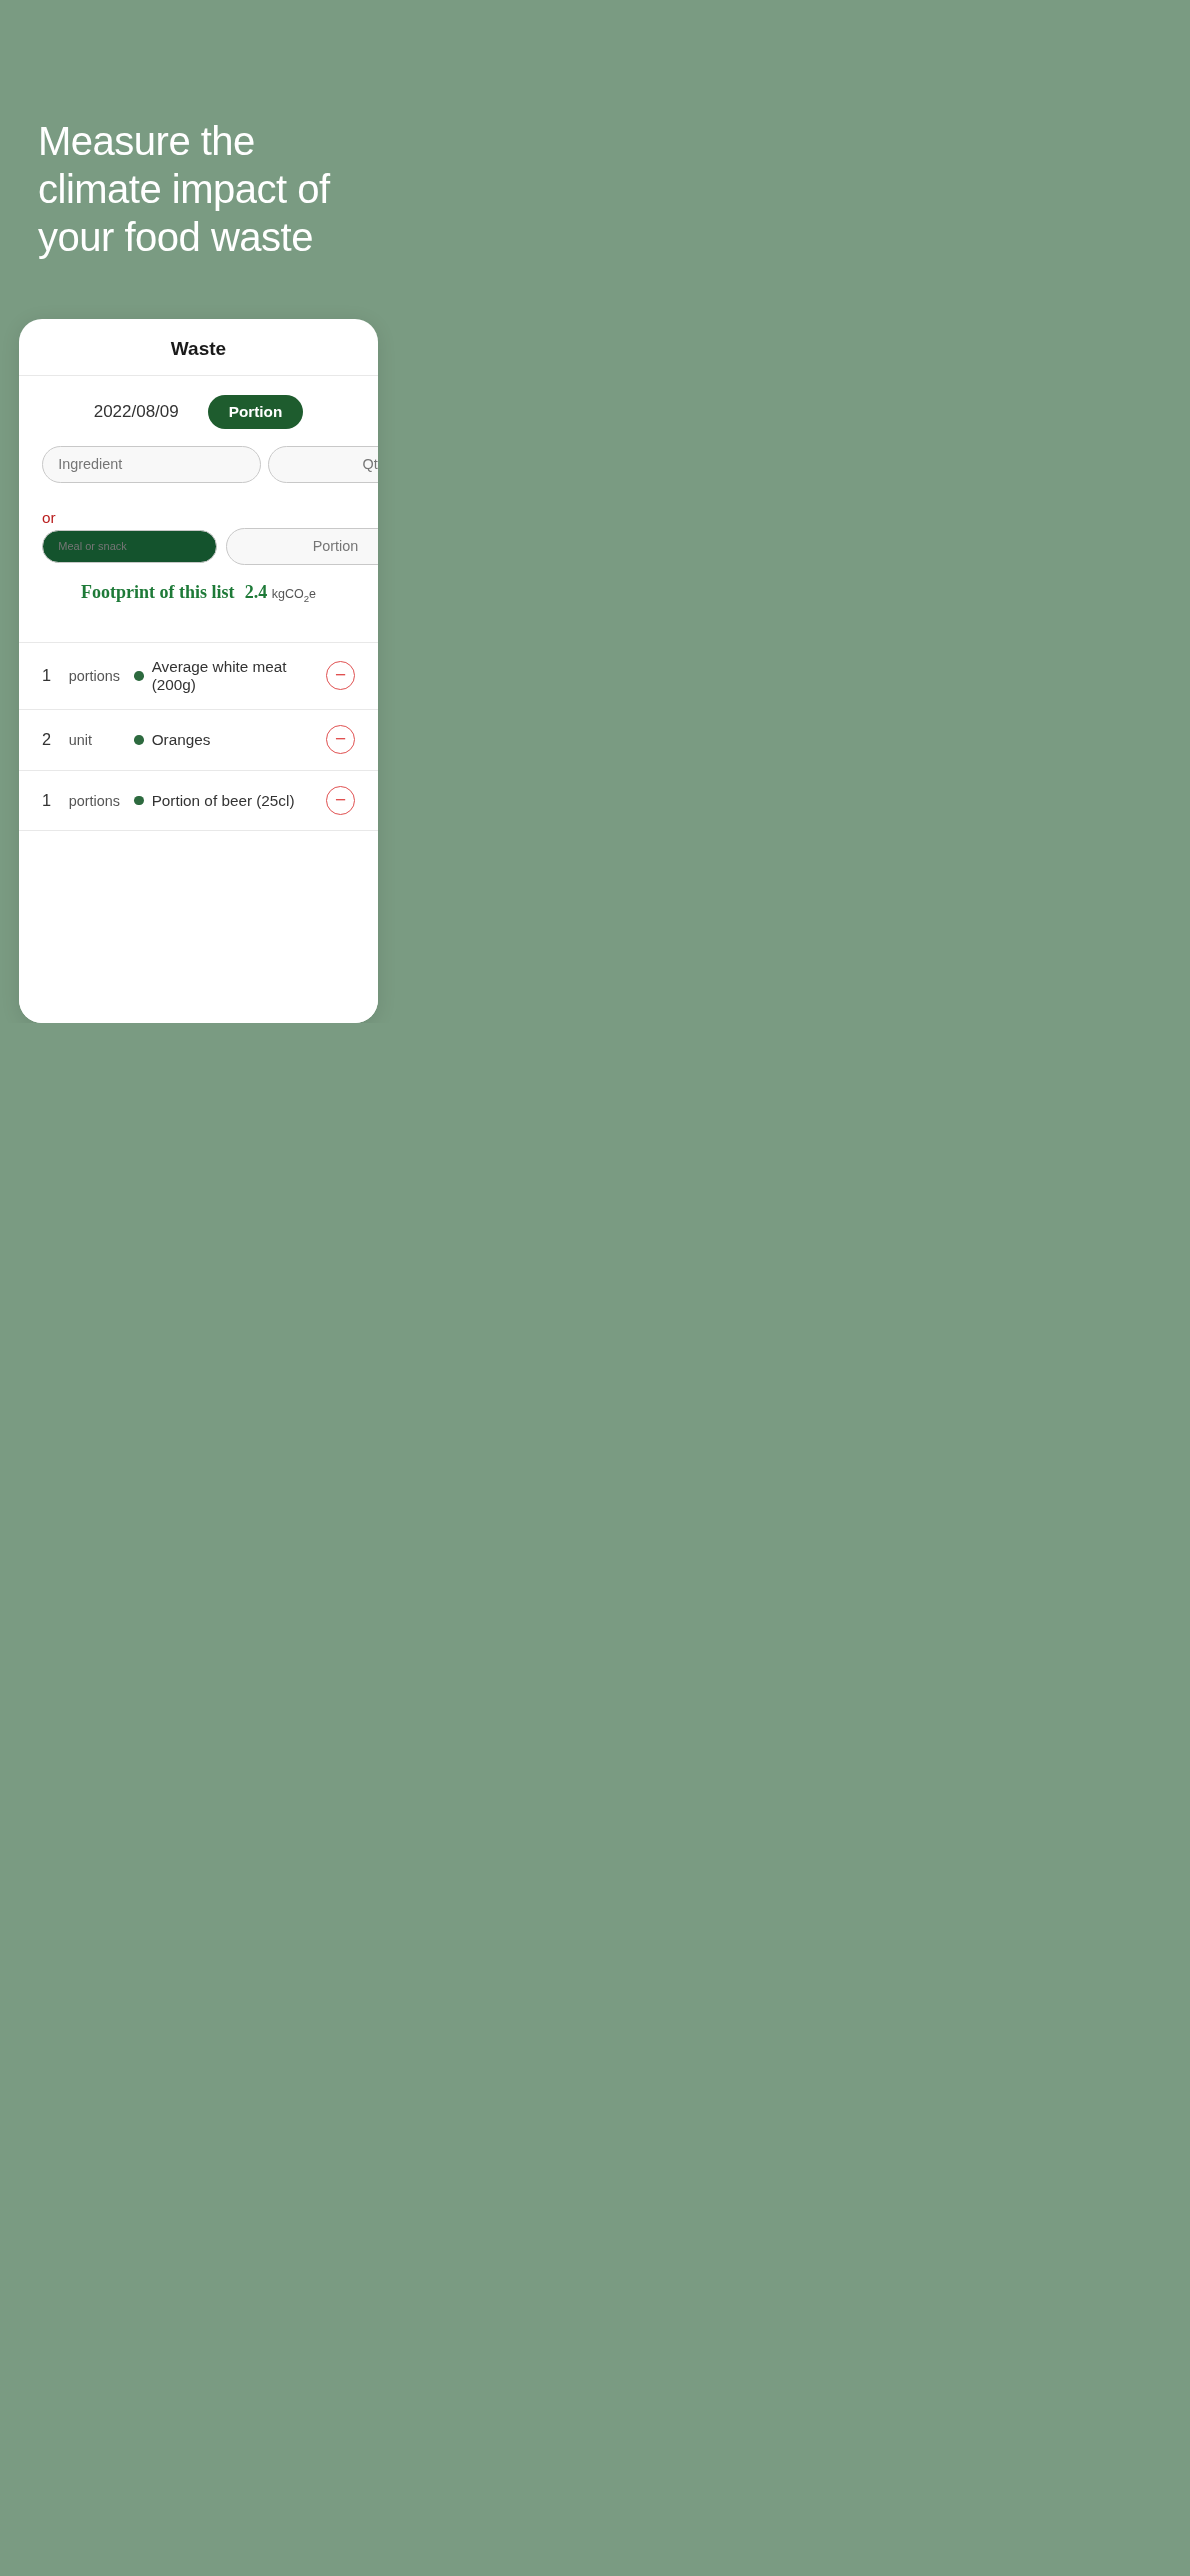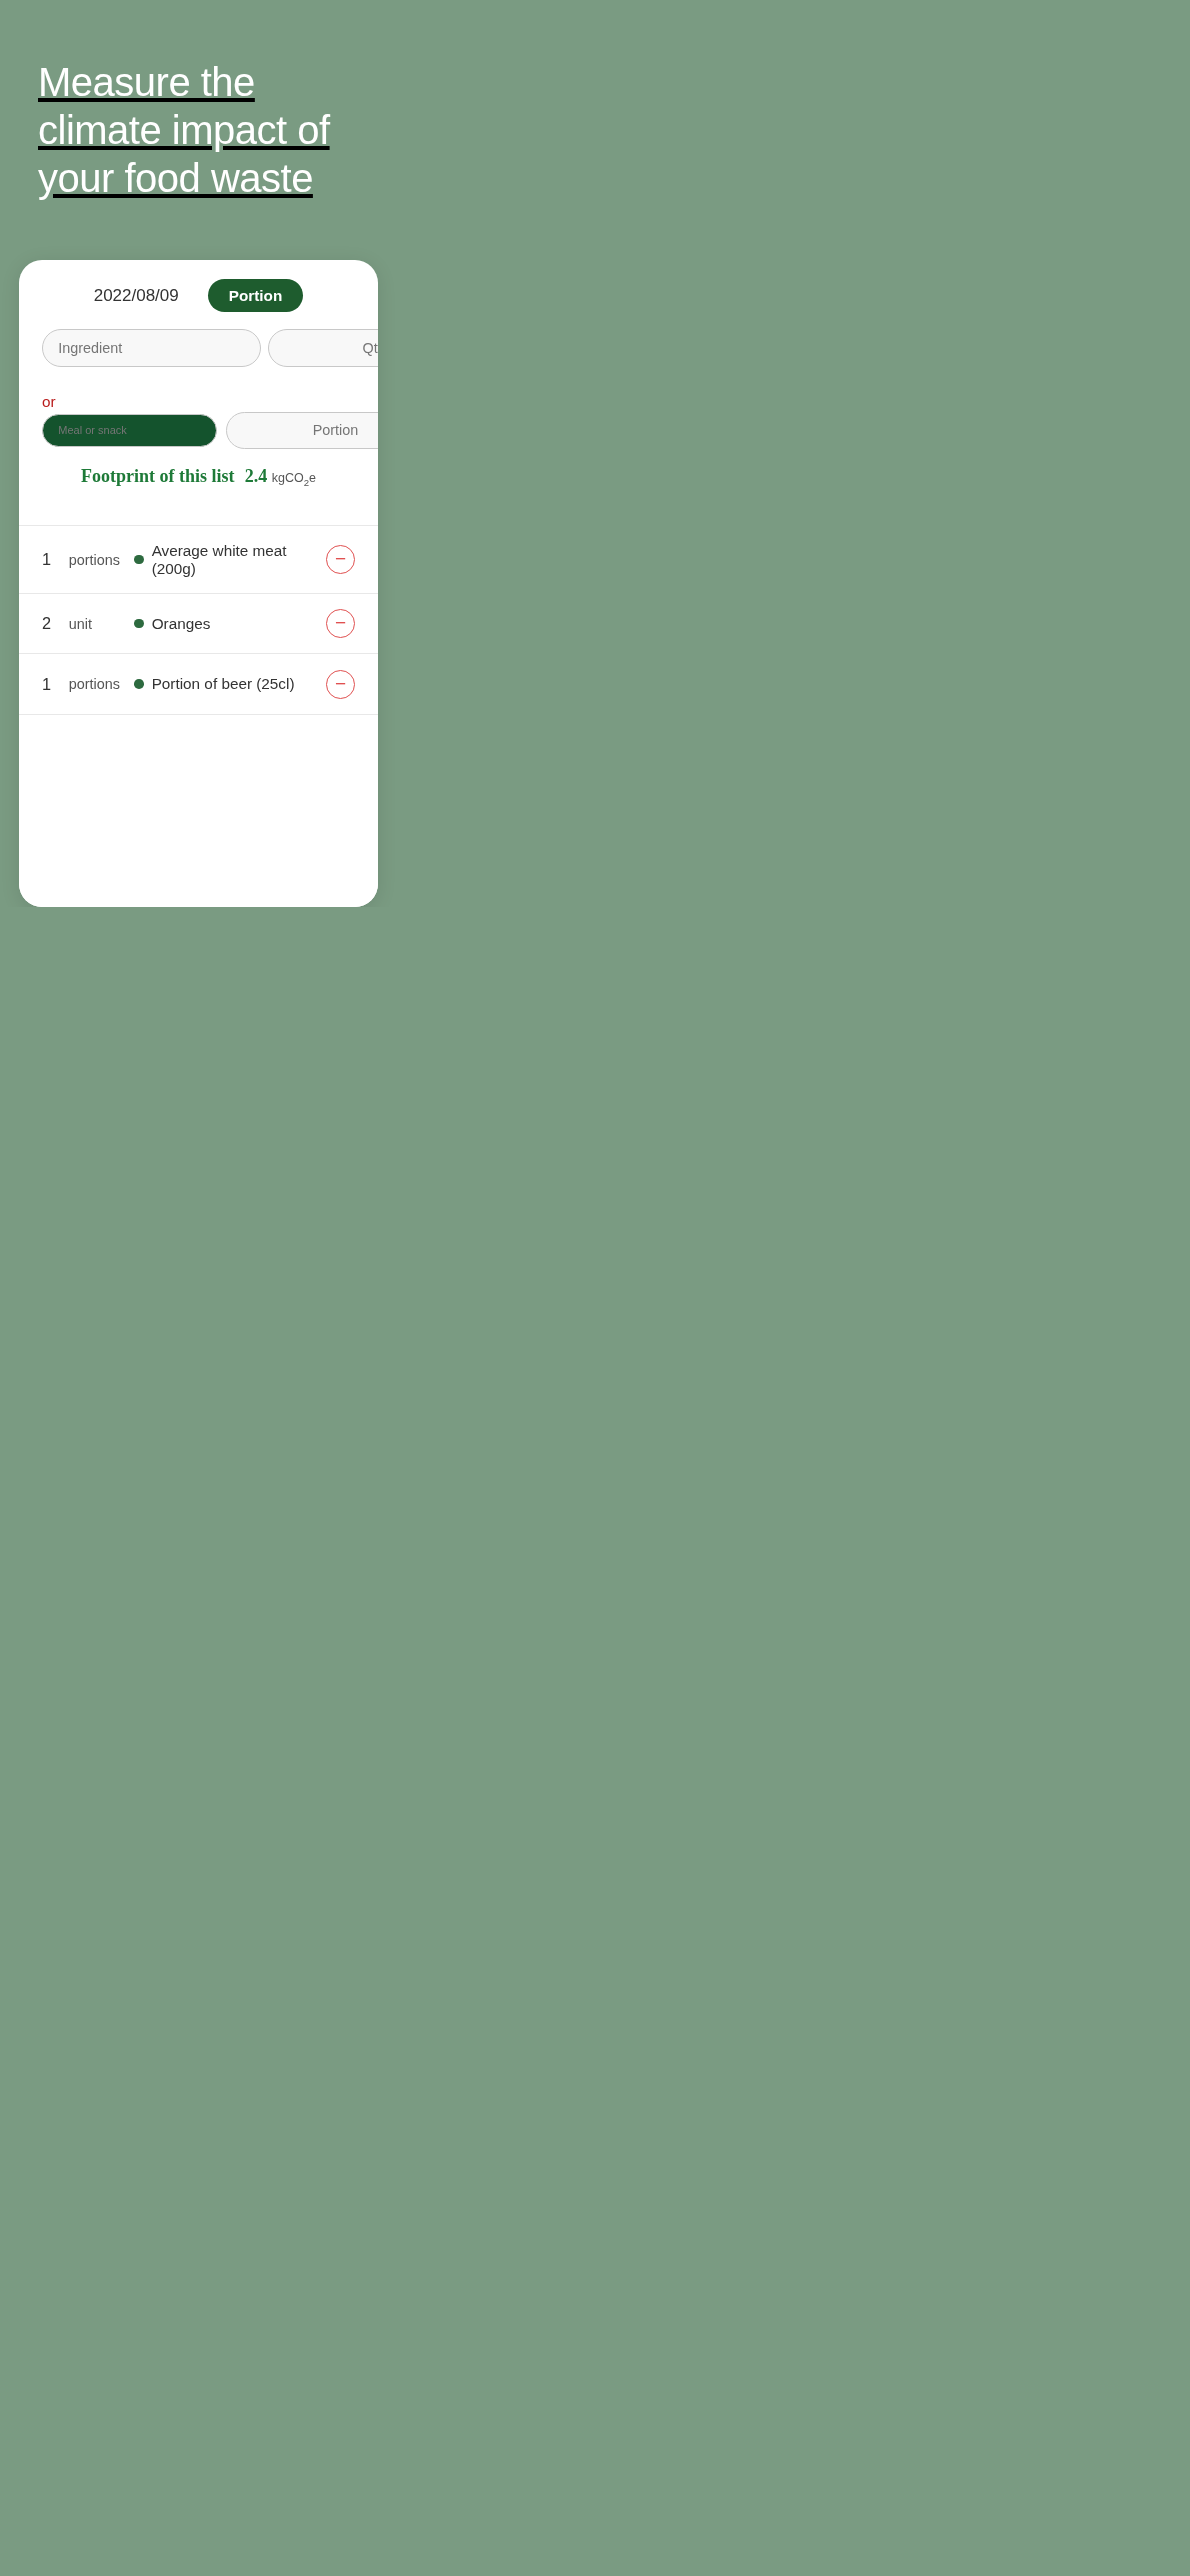--- a/index.html
+++ b/index.html
@@ -11,22 +11,21 @@
 
     body {
       width: 397px;
       min-height: 859px;
       background-color: #7a9b82;
       font-family: -apple-system, BlinkMacSystemFont, 'Helvetica Neue', Arial, sans-serif;
       overflow-x: hidden;
     }
 
     .hero-section {
-      padding: 58px 38px 58px 38px;
-      text-decoration: underline;
+      padding: 117px 38px 58px 38px;
     }
 
     .hero-title {
       color: #ffffff;
       font-size: 40px;
       font-weight: 400;
       line-height: 1.2;
       letter-spacing: -0.5px;
     }
 
@@ -237,20 +236,23 @@
   </style>
 </head>
 <body>
 
 <div class="hero-section">
   <h1 class="hero-title">Measure the climate impact of your food waste</h1>
 </div>
 
 <div class="card">
 
+  <div class="card-header">
+    <span class="card-title">Waste</span>
+  </div>
 
   <div class="card-body">
 
     <div class="date-row">
       <span class="date-text">2022/08/09</span>
       <button class="wasted-badge">Portion</button>
     </div>
 
     <div class="input-row">
       <input class="input-ingredient" type="text" placeholder="Ingredient" style="">

